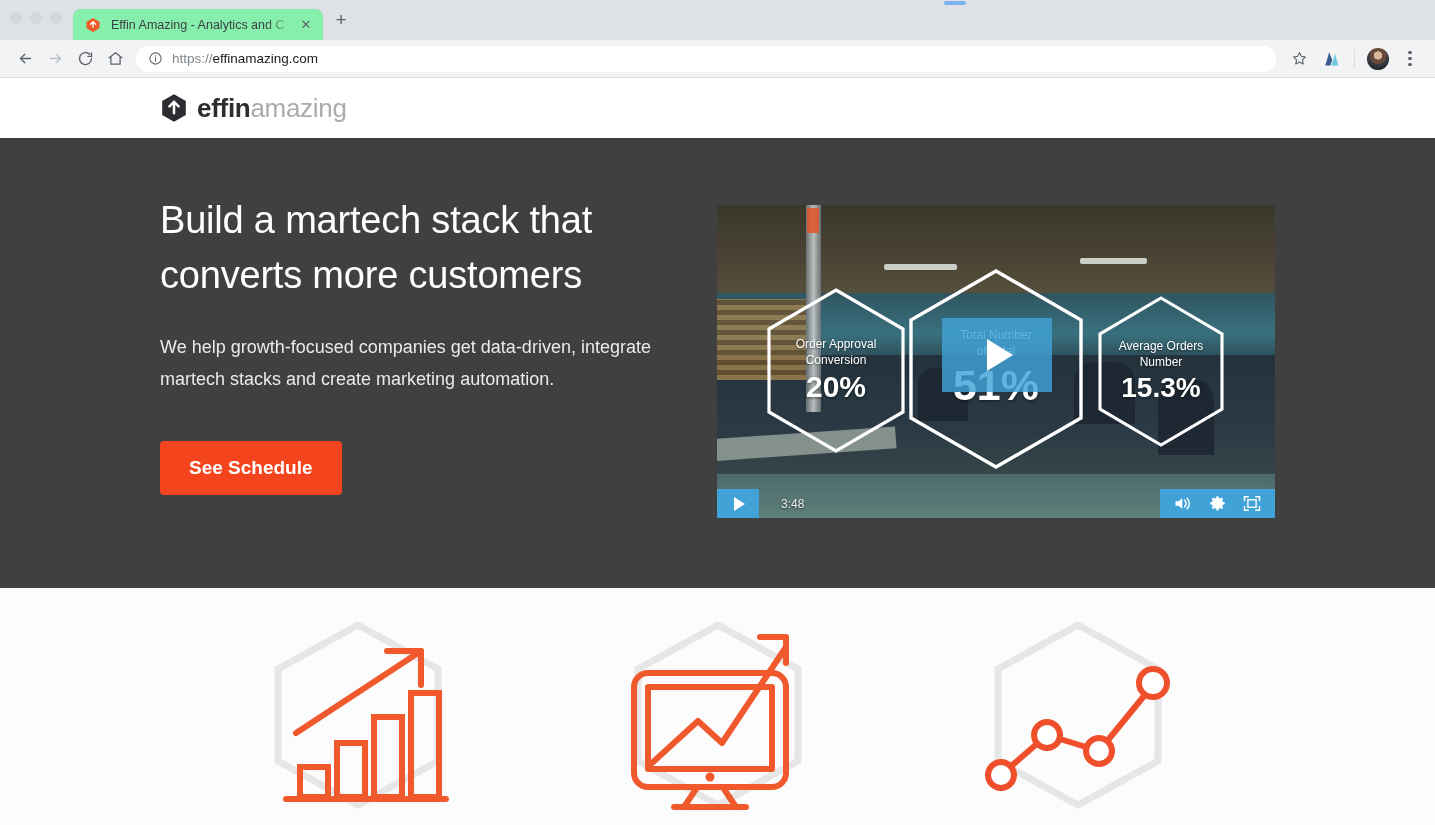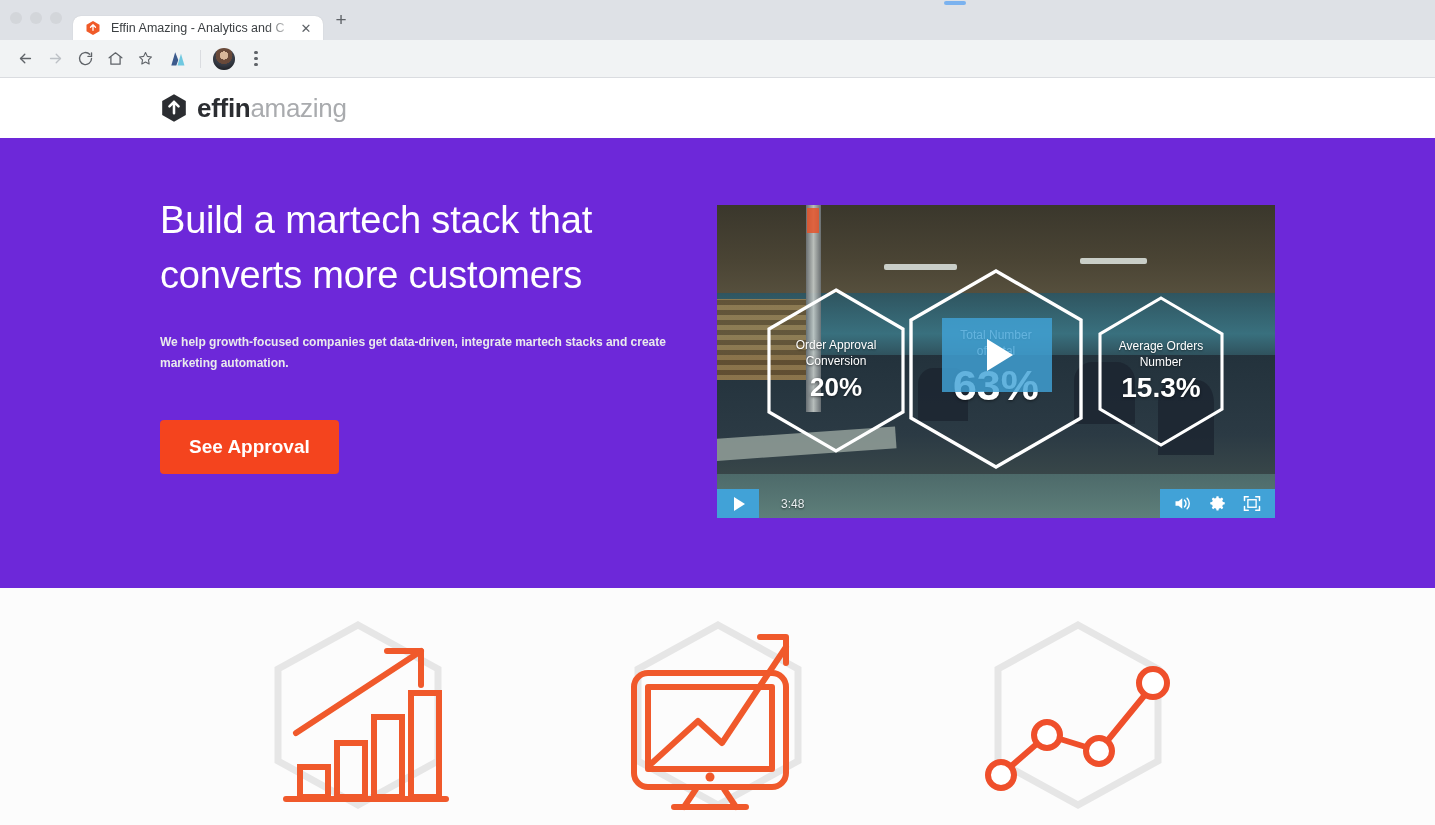--- a/index.html
+++ b/index.html
@@ -24,22 +24,22 @@
     width:12px; height:12px; border-radius:50%;
     background:#cfd2d6; display:block; opacity:.75;
   }
   .top-artifact {
     position:absolute; left:944px; top:1px; width:22px; height:4px;
     background:#6aa9f0; border-radius:2px; opacity:.85;
   }
 
   .tab {
     position:absolute; left:73px; bottom:0;
-    width:250px; height:24px;
-    background:#ffffff;
+    width:250px; height:31px;
+    background:#86efac;
     border-radius:8px 8px 0 0;
     display:flex; align-items:center;
     padding:0 8px 0 12px;
     box-shadow:0 0 1px rgba(0,0,0,.18);
   }
   .tab-favicon { width:16px; height:16px; flex:0 0 16px; margin-right:10px; position:relative; }
   .tab-title {
     font-size:12.5px; color:#3c4043; white-space:nowrap;
     overflow:hidden; flex:1;
     -webkit-mask-image:linear-gradient(to right,#000 84%,transparent 99%);
@@ -108,31 +108,31 @@
   .logo-mark { width:28px; height:30px; flex:0 0 28px; }
   .logo-text { font-size:26px; letter-spacing:-.3px; }
   .logo-text .b { font-weight:700; color:#2b2d31; }
   .logo-text .l { font-weight:400; color:#a9abae; }
 
   .nav { display:flex; align-items:center; gap:26px; margin-left:200px; }
   .nav-item { font-size:15px; color:#2b2d31; white-space:nowrap; }
   .nav-item.strong { font-weight:700; }
 
   .hero {
-    height:450px; background:#6d28d9;
+    height:450px; background:#404040;
     position:relative;
   }
   .hero-copy { position:absolute; left:160px; top:55px; width:545px; }
   .hero-title {
     font-size:38px; line-height:1.44; font-weight:400;
     color:#ffffff; letter-spacing:-.2px;
   }
   .hero-sub {
     margin-top:30px;
-    font-size:12px; line-height:1.75; color:#e9eaec; font-weight:700;
+    font-size:18px; line-height:1.75; color:#e9eaec; font-weight:400;
   }
   .cta {
     display:inline-block; margin-top:46px;
     background:#f4441e; color:#fff;
     font-size:19px; font-weight:700;
     padding:16px 29px; border-radius:4px;
     border:none; cursor:pointer;
   }
 
   
@@ -163,21 +163,21 @@
   .hexstat { position:absolute; color:#fff; text-align:center; }
   .hexstat svg { position:absolute; left:0; top:0; }
   .hexstat .inner {
     position:relative; width:100%; height:100%;
     display:flex; flex-direction:column; align-items:center; justify-content:center;
   }
   .hex-label { font-size:12px; line-height:1.3; font-weight:400; text-shadow:0 1px 2px rgba(0,0,0,.5); }
   .hex-value { font-weight:700; text-shadow:0 1px 3px rgba(0,0,0,.5); }
 
   .hex-a { left:46px; top:82px; width:146px; height:167px; }
-  .hex-a .hex-value { font-size:26px; margin-top:2px; }
+  .hex-a .hex-value { font-size:30px; margin-top:2px; }
   .hex-b { left:191px; top:63px; width:176px; height:202px; }
   .hex-b .hex-value { font-size:43px; margin-top:2px; }
   .hex-c { left:377px; top:90px; width:134px; height:153px; }
   .hex-c .hex-value { font-size:28px; margin-top:2px; }
 
   .play-overlay {
     position:absolute; left:225px; top:113px; width:110px; height:74px;
     background:rgba(65,162,215,.82);
     display:flex; align-items:center; justify-content:center;
   }
@@ -257,20 +257,31 @@
           <path d="M20.5 4v5h-5"></path>
         </svg>
     </div>
     <div class="navbtn">
       <svg width="17" height="17" viewBox="0 0 24 24" fill="none" stroke="currentColor" stroke-width="1.8" stroke-linecap="round" stroke-linejoin="round">
           <path d="M3 11 12 4l9 7"></path>
           <path d="M5.5 9.6V20h13V9.6"></path>
         </svg>
     </div>
 
+    <div class="omnibox" title="Search Google or type a URL">
+      <span class="info-icon">
+        <svg width="15" height="15" viewBox="0 0 24 24" fill="none" stroke="currentColor" stroke-width="1.7">
+            <circle cx="12" cy="12" r="9"></circle>
+            <path d="M12 11v5.5" stroke-linecap="round"></path>
+            <circle cx="12" cy="7.8" r="1.1" fill="currentColor" stroke="none"></circle>
+          </svg>
+      </span>
+      <span class="url-scheme">https://</span>
+        <span class="url-host">effinamazing.com</span>
+    </div>
 
     <div class="tb-right">
       <div class="tb-icon">
         <svg width="17" height="17" viewBox="0 0 24 24" fill="none" stroke="currentColor" stroke-width="1.6" stroke-linejoin="round">
             <path d="m12 3.6 2.6 5.4 5.9.8-4.3 4.1 1 5.9-5.2-2.8-5.2 2.8 1-5.9L3.5 9.8l5.9-.8Z"></path>
           </svg>
       </div>
       <div class="tb-icon">
         <svg width="19" height="17" viewBox="0 0 24 22">
           <path d="M4 20 9 3l4 10-2.5 7Z" fill="#3c5a8c"></path>
@@ -306,21 +317,21 @@
 
     </div>
 
     <section class="hero">
       <div class="hero-copy">
         <h1 class="hero-title">
           <span>Build a martech stack that</span><br>
           <span>converts more customers</span>
         </h1>
         <p class="hero-sub">We help growth-focused companies get data-driven, integrate martech stacks and create marketing automation.</p>
-        <button class="cta">See Approval</button>
+        <button class="cta">See Schedule</button>
       </div>
 
       <div class="video">
         <div class="video-bg">
           <div class="vb1"></div>
             <div class="vb2"></div>
             <div class="vb3"></div>
             <div class="vb4"></div>
           <div class="pallet"></div>
           <div class="pole"></div>
@@ -346,21 +357,21 @@
         </div>
 
         <div class="hexstat hex-b">
           <svg width="176" height="202" viewBox="0 0 176 202">
               <path d="M88 3 173 52v98L88 199 3 150V52Z" fill="none" stroke="#fff" stroke-width="3.4"></path>
             </svg>
           <div class="inner">
             <div class="hex-label">
               <span>Total Number</span><br><span>of Total</span>
             </div>
-            <div class="hex-value">63%</div>
+            <div class="hex-value">51%</div>
           </div>
         </div>
 
         <div class="hexstat hex-c">
           <svg width="134" height="153" viewBox="0 0 134 153">
               <path d="M67 3 128 39v75L67 150 6 114V39Z" fill="none" stroke="#fff" stroke-width="3.1"></path>
             </svg>
           <div class="inner">
             <div class="hex-label">
               <span>Average Orders</span><br><span>Number</span>

